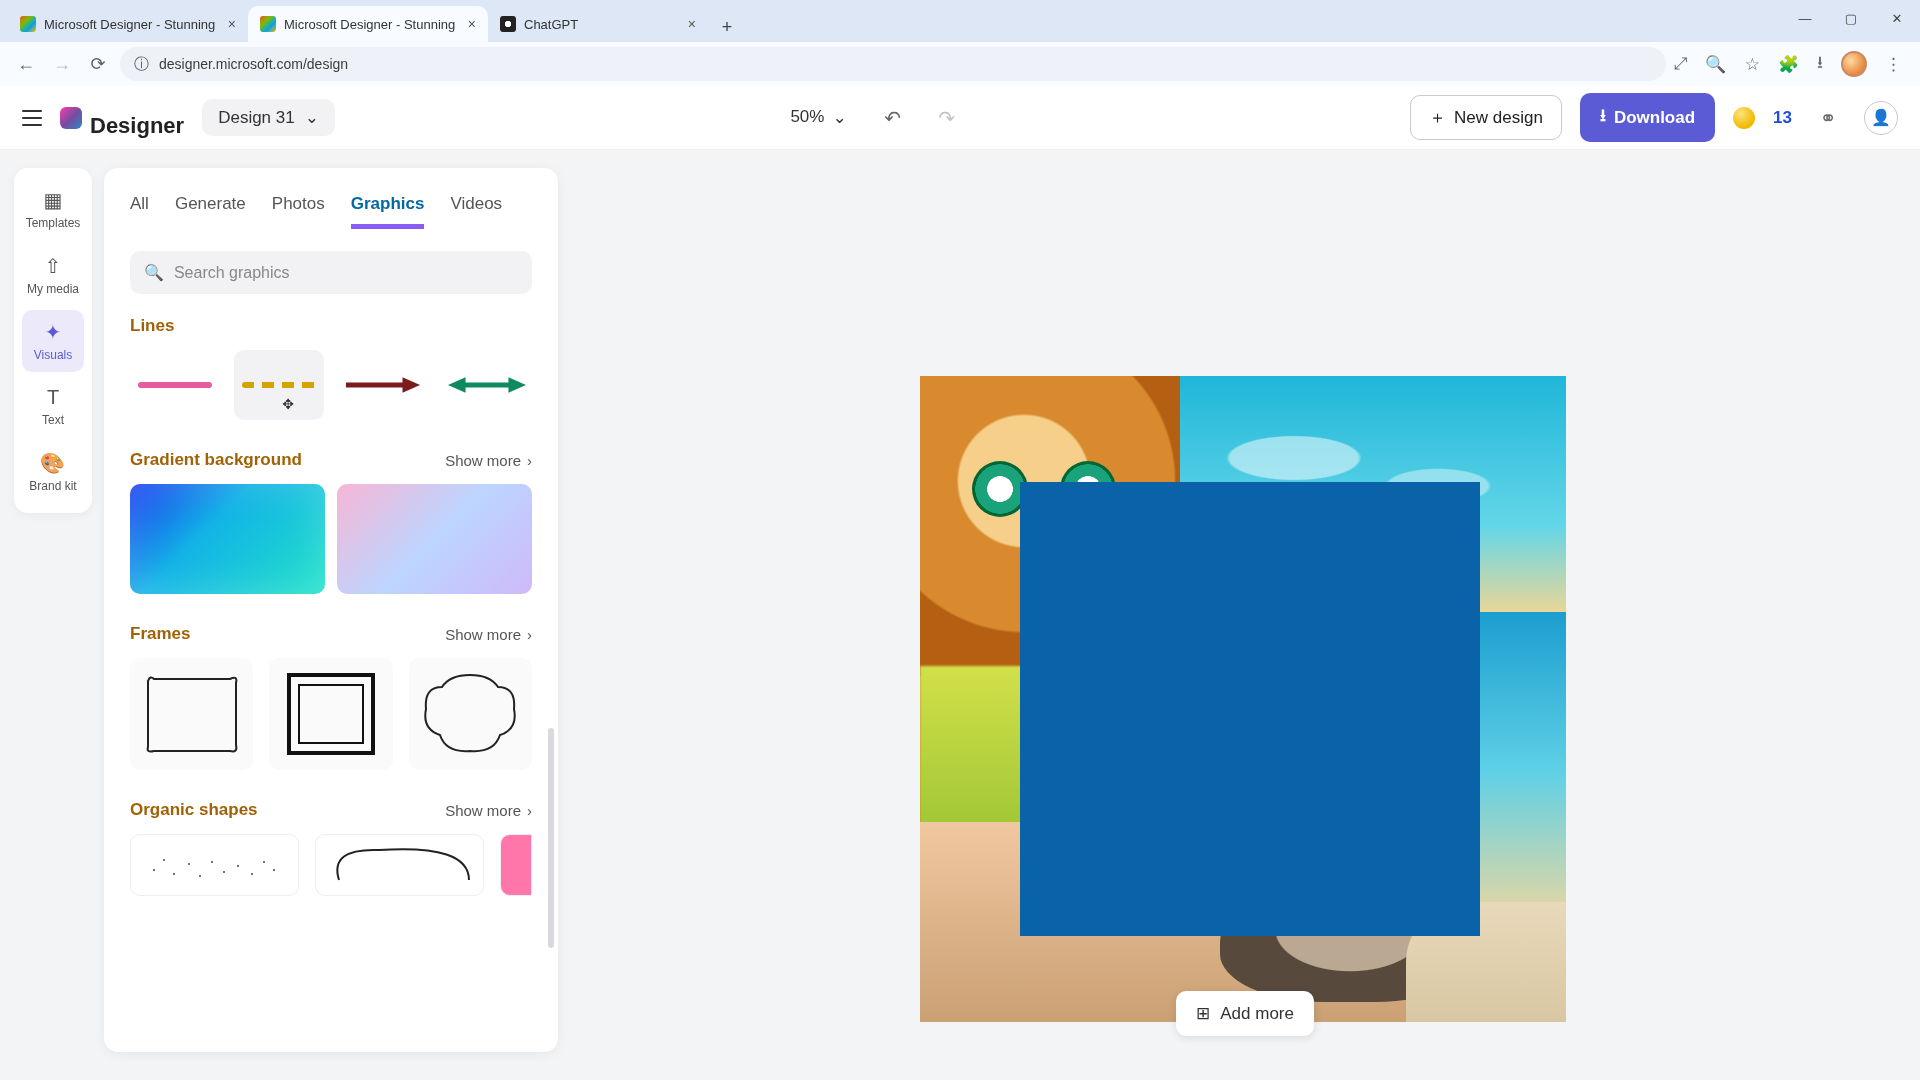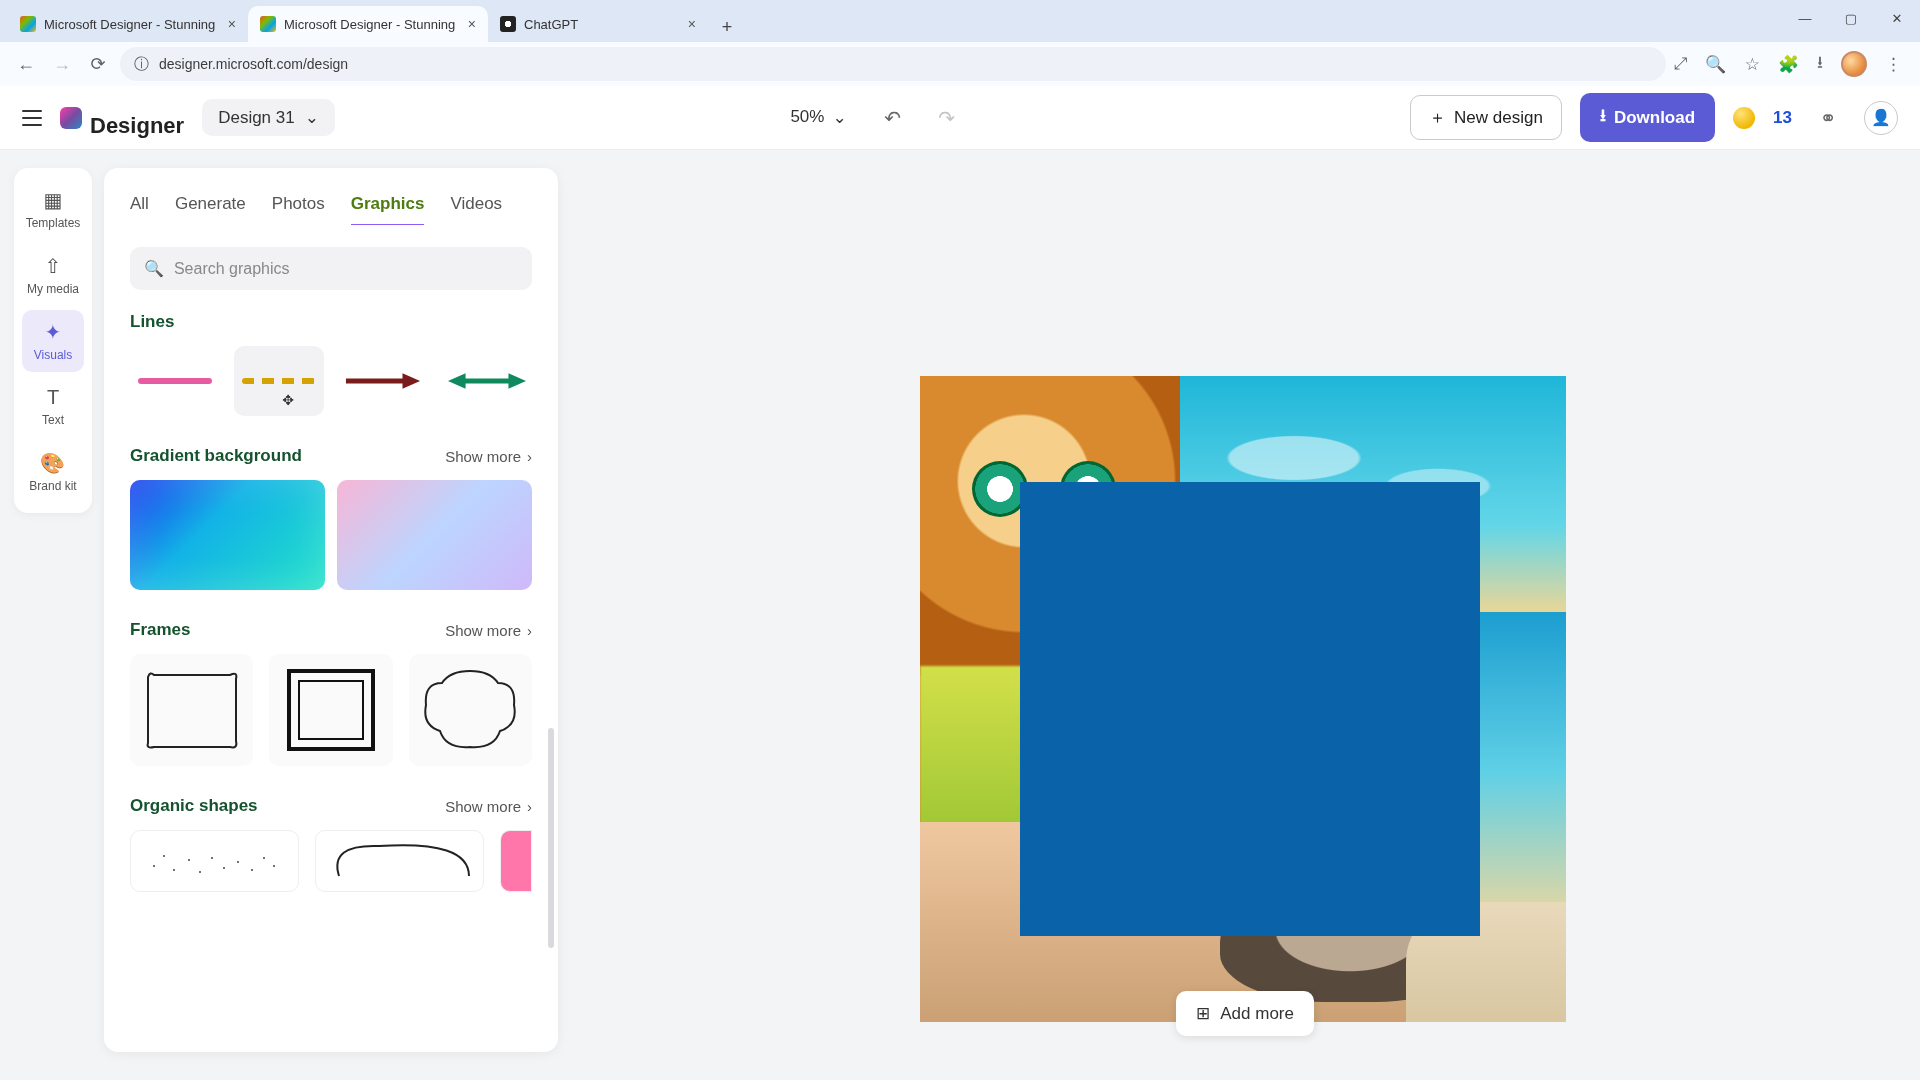--- a/index.html
+++ b/index.html
@@ -49,26 +49,26 @@
 
 .left-rail { position:absolute; top: 82px; left: 14px; width: 78px; background:#fff; border-radius: 14px; box-shadow: 0 2px 10px rgba(0,0,0,0.05); padding: 10px 0; display:flex; flex-direction:column; gap: 4px; }
 .rail-item { display:flex; flex-direction:column; align-items:center; gap:4px; padding:10px 0; font-size:12px; color:#555; border-radius:10px; margin:0 8px; }
 .rail-item.active { background:#ece9fb; color:#5b5bd6; }
 .rail-icon { font-size:20px; }
 
 
 .side-panel { position:absolute; top: 82px; left: 104px; width: 454px; height: 884px; background:#fff; border-radius: 14px; box-shadow: 0 2px 12px rgba(0,0,0,0.06); padding: 26px; overflow:hidden; }
 .panel-tabs { display:flex; gap: 26px; font-size:17px; color:#555; margin-bottom: 22px; }
 .panel-tab { padding-bottom: 10px; }
-.panel-tab.active { font-weight:700; color:#4d7c0f; border-bottom: 1px solid #8b5cf6; }
+.panel-tab.active { font-weight:700; color:#0369a1; border-bottom: 5px solid #8b5cf6; }
 .search-box { display:flex; align-items:center; gap:10px; background:#f2f2f4; border-radius:10px; padding:12px 14px; color:#888; font-size:16px; margin-bottom: 22px; }
 .chip-row { display:flex; gap:12px; margin-bottom: 28px; }
 .chip { background:#f2f2f4; padding:12px 18px; border-radius:10px; font-size:16px; color:#333; }
 .section-row { display:flex; align-items:center; justify-content:space-between; margin-bottom:14px; }
-.section-title { font-weight:700; font-size:17px; color:#14532d; }
+.section-title { font-weight:700; font-size:17px; color:#a16207; }
 .show-more { font-size:15px; color:#555; display:flex; align-items:center; gap:6px; }
 
 .lines-row { display:flex; gap:14px; margin-bottom: 30px; }
 .line-tile { width:90px; height:70px; border-radius:10px; display:flex; align-items:center; justify-content:center; position:relative; }
 .line-tile.hover { background:#f2f2f4; }
 .l-solid { width:74px; height:6px; background:#e75ca0; border-radius:4px; }
 .l-dash  { width:74px; height:6px; background: repeating-linear-gradient(90deg,#d4a302 0 12px, transparent 12px 20px); border-radius:4px; }
 .arrow-r svg, .arrow-lr svg { width:78px; height:20px; }
 .cursor-icon { position:absolute; bottom:8px; right:30px; font-size:14px; color:#333; pointer-events:none; }
 

